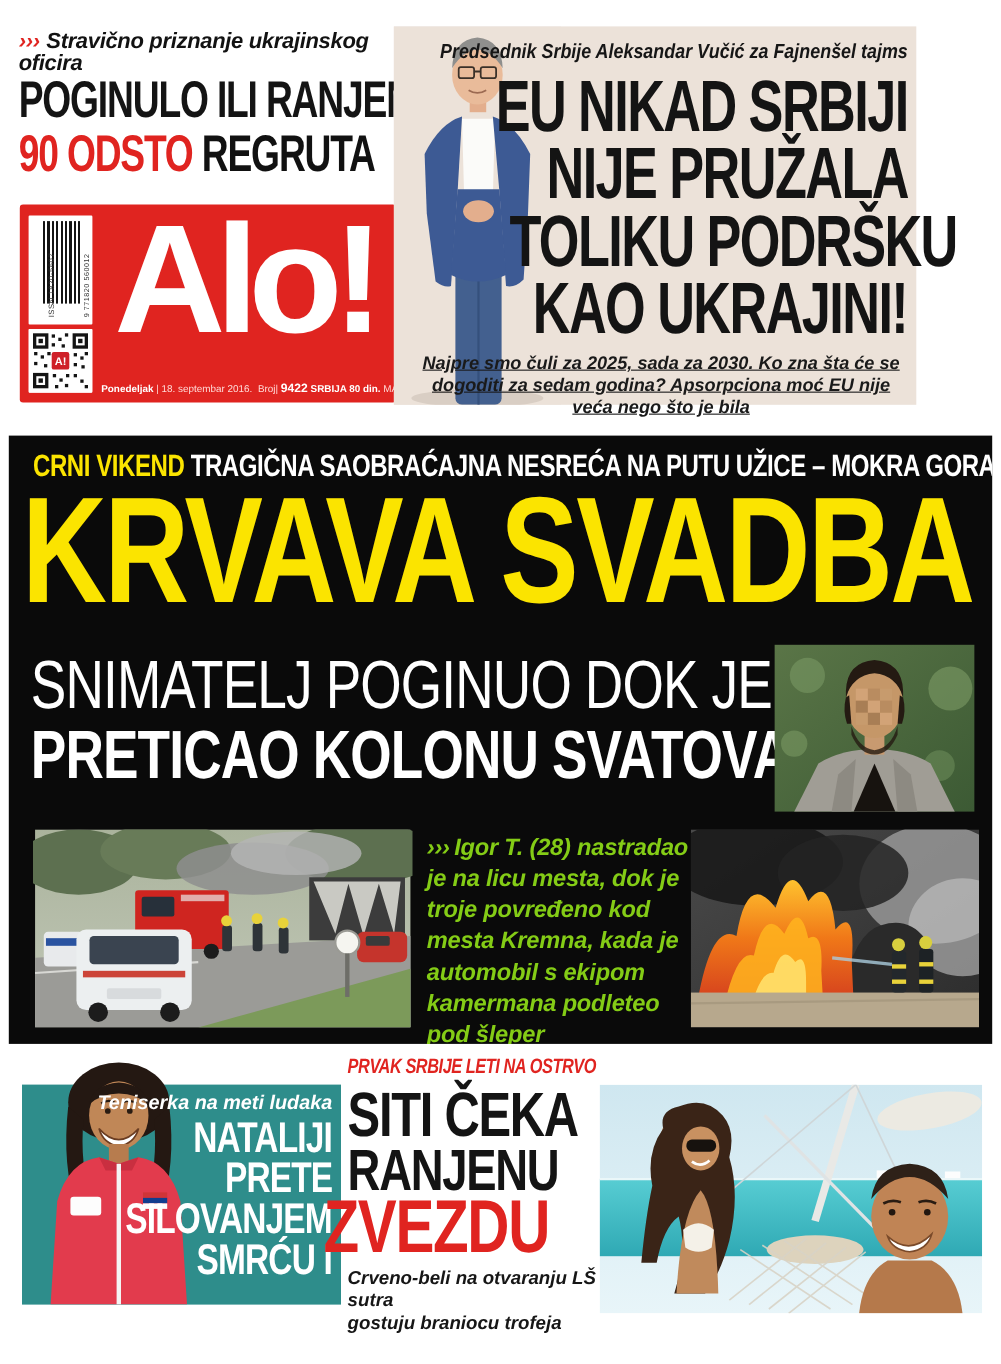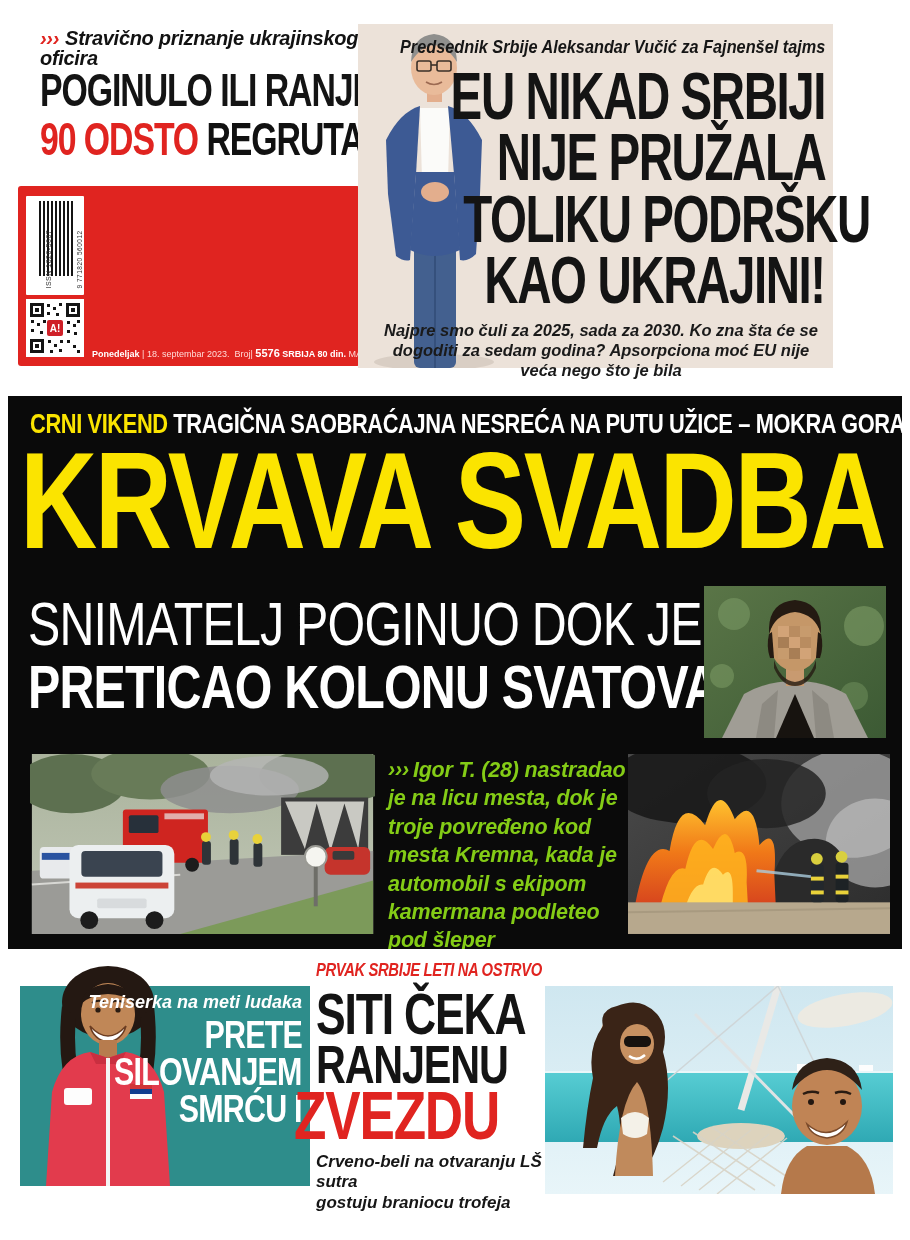--- a/index.html
+++ b/index.html
@@ -6,21 +6,21 @@
   .page{position:relative;width:910px;height:1240px;background:#ffffff;overflow:hidden;
         font-family:"Liberation Sans","DejaVu Sans",sans-serif;color:#111;}
   .abs{position:absolute;}
   .cx{display:inline-block;white-space:nowrap;transform-origin:0 50%;}
   .cx78{transform:scaleX(.78);}
   .cx72{transform:scaleX(.72);}
   .cx88{transform:scaleX(.88);}
   .oR{transform-origin:100% 50%;}
 
   
-  .tl{left:40px;top:28px;width:345px;height:150px;}
+  .tl{left:17px;top:28px;width:345px;height:150px;}
   .tl .kick{font:italic 700 20px/1 "Liberation Sans",sans-serif;color:#121212;letter-spacing:-.3px;}
   .tl .arrows{color:#e02420;margin-right:6px;font-style:italic;}
   .tl .h1{position:absolute;left:0;top:34px;font-size:47px;font-weight:700;color:#141414;letter-spacing:-1.5px;}
   .tl .h2{position:absolute;left:0;top:83px;font-size:47px;font-weight:700;letter-spacing:-1.5px;}
   .tl .red{color:#e02420;}
 
   
   .mast{left:18px;top:186px;width:342px;height:180px;background:#e02420;border-radius:3px;}
   .barcode{position:absolute;left:8px;top:10px;width:58px;height:99px;background:#fff;border-radius:1px;}
   .bars{position:absolute;left:13px;top:5px;width:34px;height:75px;
@@ -33,21 +33,21 @@
   .dateline{position:absolute;left:74px;bottom:7px;right:4px;font-size:9px;color:#ffd9d6;white-space:nowrap;}
   .dateline .w{color:#fff;font-weight:700;}
   .dateline .num{font-size:11px;}
 
   
   .tr{left:358px;top:24px;width:475px;height:344px;background:#ece2d9;}
   .tr .kick{position:absolute;right:8px;top:14px;font:italic 700 18.5px/1 "Liberation Sans",sans-serif;color:#161616;}
   .tr .hwrap{position:absolute;right:8px;top:42px;width:520px;text-align:right;}
   .tr .hwrap .ln{font-size:66px;font-weight:700;color:#141414;letter-spacing:-2px;line-height:.93;}
   .tr .sub{position:absolute;right:6px;top:296px;width:452px;text-align:center;
-           font:italic 700 16.5px/1.22 "Liberation Sans",sans-serif;color:#1a1a1a;}
+           font:italic 700 16.5px/1.22 "Liberation Sans",sans-serif;color:#1a1a1a;text-decoration:underline;}
   .vucic{position:absolute;left:0;top:0;width:152px;height:344px;}
 
   
   .blk{left:8px;top:396px;width:894px;height:553px;background:#0a0a0a;overflow:hidden;}
   .band{position:absolute;left:22px;top:12px;font-size:28px;font-weight:700;letter-spacing:-.5px;}
   .band .tag{color:#fbe400;}
   .band .rest{color:#fff;}
   .mainhead{position:absolute;left:12px;top:36px;font-size:137px;font-weight:700;color:#fbe400;letter-spacing:-3px;line-height:1;}
   .sub1{position:absolute;left:20px;top:192px;font-size:62px;font-weight:400;color:#fff;letter-spacing:-1px;}
   .sub2{position:absolute;left:20px;top:255px;font-size:62px;font-weight:700;color:#fff;letter-spacing:-1px;}
@@ -137,22 +137,23 @@
           </g>
         <g fill="#141414">
             <rect x="9" y="9" width="4" height="4"></rect>
             <rect x="45" y="9" width="4" height="4"></rect>
             <rect x="9" y="45" width="4" height="4"></rect>
           </g>
         <rect x="21" y="21" width="16" height="16" rx="2" fill="#cf2028"></rect>
         <text x="29" y="33" font-size="10" font-weight="bold" fill="#fff" text-anchor="middle">A!</text>
       </svg>
     </div>
+    <div class="alo">Alo!</div>
     <div class="dateline">
-      <span class="w">Ponedeljak</span><span> | </span><span>18. septembar 2023.</span><span>&nbsp;&nbsp;</span><span>Broj</span><span>| </span><span class="w num">5576</span><span> </span><span class="w">SRBIJA 80 din.</span><span> </span><span>MAK 30 den. CG 0,70 €, BIH 0,50 KM</span>
+      <span class="w">Ponedeljak</span><span> | </span><span>18. septembar 2016.</span><span>&nbsp;&nbsp;</span><span>Broj</span><span>| </span><span class="w num">9422</span><span> </span><span class="w">SRBIJA 80 din.</span><span> </span><span>MAK 30 den. CG 0,70 €, BIH 0,50 KM</span>
     </div>
   </section>
 
   <section class="abs tr">
     <svg class="vucic" viewBox="0 0 152 344">
       <rect width="152" height="344" fill="#ece2d9"></rect>
       <ellipse cx="76" cy="338" rx="60" ry="8" fill="#d9cec4"></ellipse>
       <rect x="56" y="208" width="42" height="136" rx="6" fill="#43608f"></rect>
       <line x1="77" y1="225" x2="77" y2="344" stroke="#35507c" stroke-width="2"></line>
       <path d="M62,84 L92,84 L90,156 L64,156 Z" fill="#fbfbf9"></path>
@@ -321,20 +322,21 @@
       <rect x="86" y="98" width="4" height="128" fill="#f4f4f4"></rect>
       <rect x="44" y="128" width="28" height="17" rx="3" fill="#fdfdfd"></rect>
       <g>
         <rect x="110" y="124" width="22" height="5" fill="#d03438"></rect>
         <rect x="110" y="129" width="22" height="5" fill="#123d8f"></rect>
         <rect x="110" y="134" width="22" height="5" fill="#fdfdfd"></rect>
       </g>
     </svg>
     <div class="kick">Teniserka na meti ludaka</div>
     <div class="hwrap">
+      <div class="ln"><span class="cx cx78 oR">NATALIJI</span></div>
       <div class="ln"><span class="cx cx78 oR">PRETE</span></div>
       <div class="ln"><span class="cx cx78 oR">SILOVANJEM</span></div>
       <div class="ln"><span class="cx cx78 oR">SMRĆU I</span></div>
     </div>
   </section>
 
   <section class="abs bm">
     <div class="kick"><span class="cx cx78">PRVAK SRBIJE LETI NA OSTRVO</span></div>
     <div class="h1"><span class="cx cx78">SITI ČEKA</span></div>
     <div class="h2"><span class="cx cx78">RANJENU</span></div>

